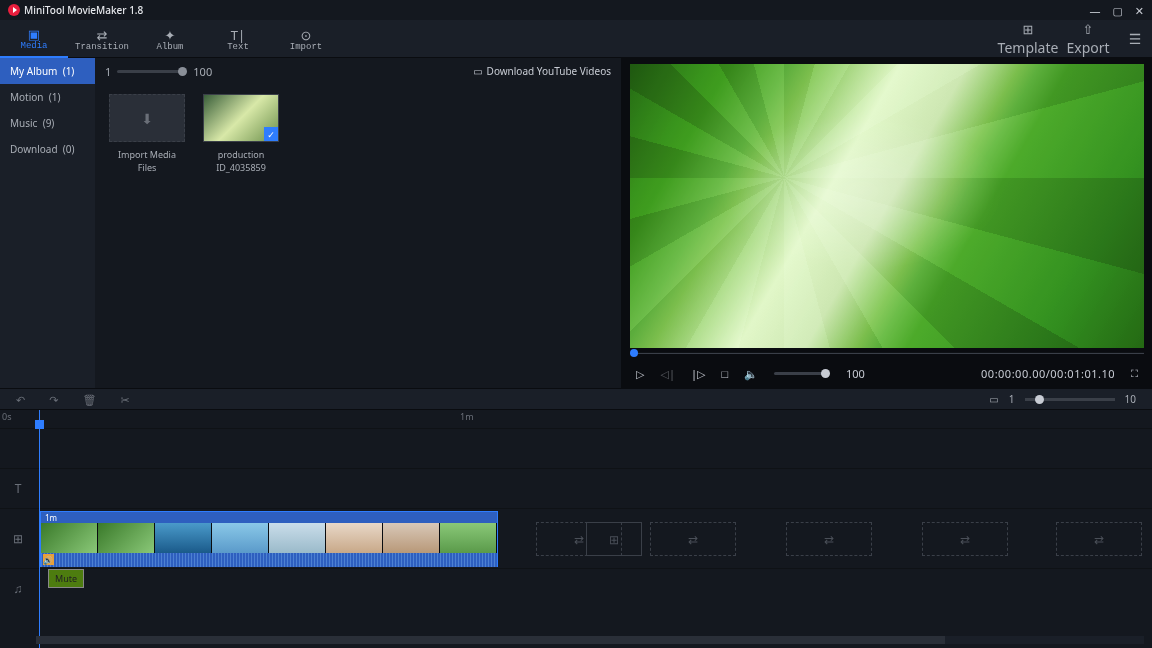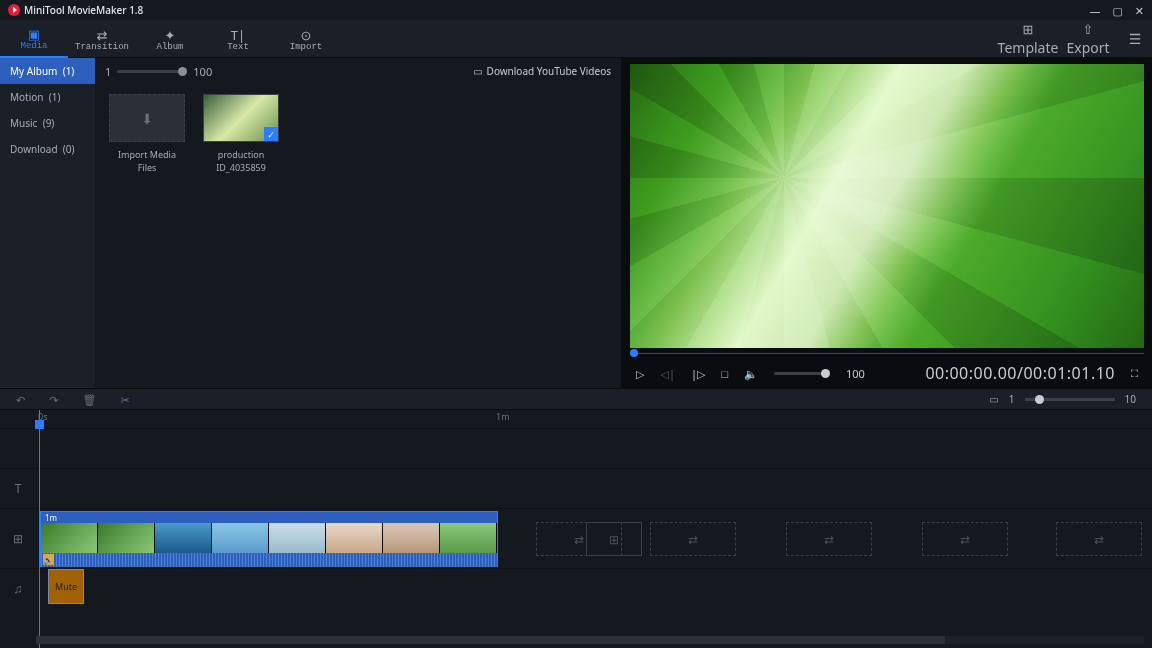--- a/index.html
+++ b/index.html
@@ -47,33 +47,33 @@
 .preview { width: 530px; background: #0a0c10; display:flex; flex-direction:column; padding-top:6px; }
 .preview .screen { flex:1; margin: 0 8px; background: linear-gradient(120deg,#2a5a1a 0%,#4a8a2a 15%,#e8f8d8 40%,#d8e8c8 50%,#5a9a3a 65%,#3a7a2a 85%,#2a5a1a 100%); position:relative; overflow:hidden; }
 .preview .screen::before { content:''; position:absolute; inset:0; background: radial-gradient(ellipse at 45% 45%, rgba(255,255,255,.4), transparent 35%), repeating-conic-gradient(from 0deg at 30% 40%, #3a7a1a 0deg 15deg, #5aaa3a 15deg 30deg), repeating-conic-gradient(from 45deg at 70% 60%, #2a6a1a 0deg 12deg, #4a9a2a 12deg 24deg); mix-blend-mode:overlay; opacity:.5; }
 .preview .prog { height:10px; margin:0 8px; position:relative; }
 .preview .prog .track { position:absolute; top:4px; left:0; right:0; height:2px; background:#3a3f48; }
 .preview .prog .pt { position:absolute; top:1px; left:0; width:8px; height:8px; background:#2e7dff; border-radius:50%; }
 .preview .ctrls { height:30px; display:flex; align-items:center; gap:16px; padding: 0 14px; color:#c8ccd4; }
 .preview .ctrls .btn { cursor:pointer; font-size:11px; }
 .preview .ctrls .vol-slider { width:56px; height:3px; background:#3a3f48; position:relative; border-radius:2px; }
 .preview .ctrls .vol-slider .k { position:absolute; right:0; top:-3px; width:9px; height:9px; background:#c8ccd4; border-radius:50%; }
-.preview .ctrls .time { margin-left:auto; font-size:16px; letter-spacing:.5px; }
+.preview .ctrls .time { margin-left:auto; font-size:11px; letter-spacing:.5px; }
 .preview .ctrls .full { cursor:pointer; font-size:10px; }
 
 
 .editbar { height: 22px; background:#1a1f28; border-top:1px solid #0a0c10; border-bottom:1px solid #0a0c10; display:flex; align-items:center; padding:0 16px; gap:24px; }
 .editbar .btn { cursor:pointer; color:#6a6f78; font-size:11px; }
 .editbar .right { margin-left:auto; display:flex; align-items:center; gap:10px; font-size:10px; }
 .editbar .zslide { width:90px; height:3px; background:#3a3f48; position:relative; }
 .editbar .zslide .k { position:absolute; left:10px; top:-3px; width:9px;height:9px;background:#c8ccd4;border-radius:50%; }
 
 
 .timeline { height: 238px; background:#14181f; position:relative; overflow:hidden; }
-.ruler { height:14px; margin-left:36px; position:relative; color:#6a6f78; font-size:9px; }
+.ruler { height:14px; position:relative; color:#6a6f78; font-size:9px; }
 .ruler .mark { position:absolute; top:0; }
 .playhead { position:absolute; left:39px; top:0; bottom:0; width:1px; background:#2e7dff; }
 .playhead::before { content:''; position:absolute; top:10px; left:-4px; width:9px; height:9px; background:#2e7dff; }
 .tracks { margin-top:4px; }
 .track { height:40px; display:flex; align-items:center; border-top:1px solid #0f1216; }
 .track.tall { height:60px; }
 .track .hdr { width:36px; display:flex; align-items:center; justify-content:center; color:#6a6f78; font-size:12px; }
 .track .lane { flex:1; height:100%; position:relative; }
 
 .clip { position:absolute; left:4px; top:2px; width:458px; height:56px; border:1px solid #2e7dff; background:#1a1f28; }
@@ -83,21 +83,21 @@
 .clip .frames .f:nth-child(3){ background:linear-gradient(#4a9aca,#1a5a8a); }
 .clip .frames .f:nth-child(4){ background:linear-gradient(#8ac8e8,#5a9aca); }
 .clip .frames .f:nth-child(5){ background:linear-gradient(#caddea,#9abaca); }
 .clip .frames .f:nth-child(6){ background:linear-gradient(#e8d8c8,#c8a888); }
 .clip .frames .f:nth-child(7){ background:linear-gradient(#d8c8b8,#b89878); }
 .clip .frames .f:nth-child(8){ background:linear-gradient(#8ac878,#5a9a4a); }
 .clip .audio { height:14px; background:#2e5fbf; position:relative; overflow:hidden; }
 .clip .audio::before { content:''; position:absolute; inset:0; background:repeating-linear-gradient(90deg,#5a8fda 0 1px, transparent 1px 3px); opacity:.7; }
 .clip .spk { position:absolute; left:2px; bottom:1px; width:11px; height:11px; background:#e8a038; font-size:8px; display:flex; align-items:center; justify-content:center; color:#14181f; }
 
-.tooltip { position:absolute; left:48px; top:159px; background:#a16207; color:#222; font-size:9px; padding:10px 6px; border:1px solid #888; }
+.tooltip { position:absolute; left:48px; top:159px; background:#4d7c0f; color:#222; font-size:9px; padding:2px 6px; border:1px solid #888; }
 
 .empty-clip { position:absolute; top:13px; width:86px; height:34px; border:1px dashed #3a3f48; display:flex; align-items:center; justify-content:center; color:#4a4f58; font-size:12px; }
 
 .hscroll { position:absolute; left:36px; right:8px; bottom:4px; height:8px; background:#1a1f28; }
 .hscroll .thumb { position:absolute; left:0; width:82%; height:100%; background:#2a2f38; }
 </style>
 </head>
 <body>
 
 <div class="titlebar">

